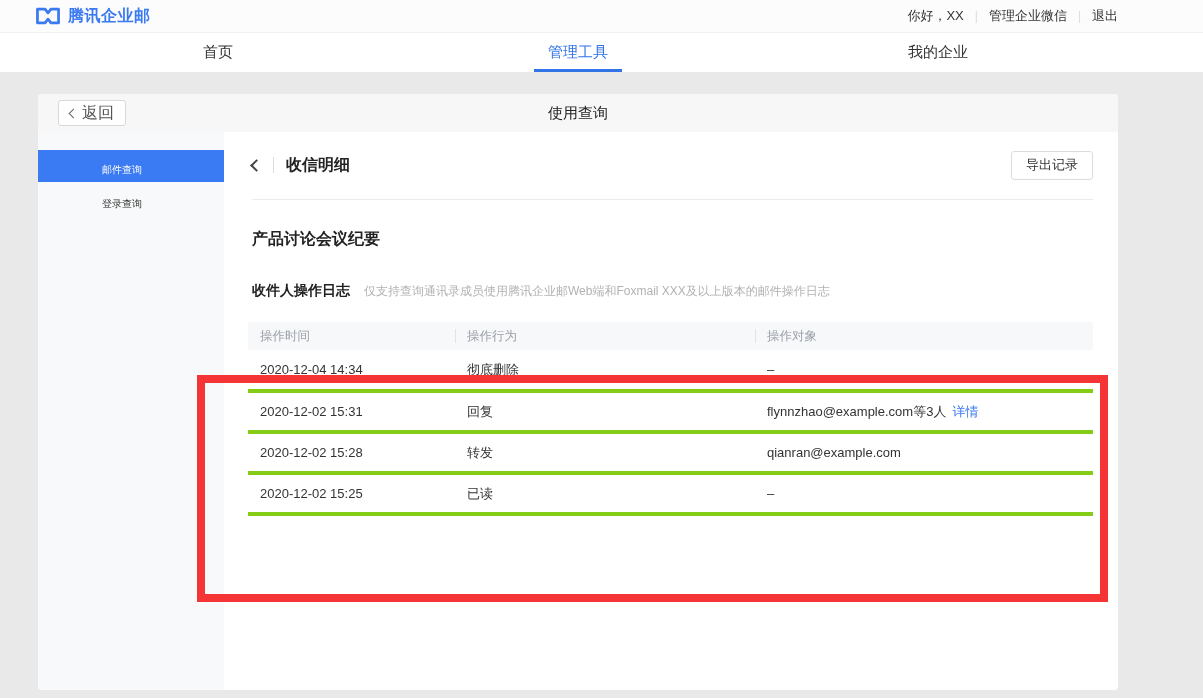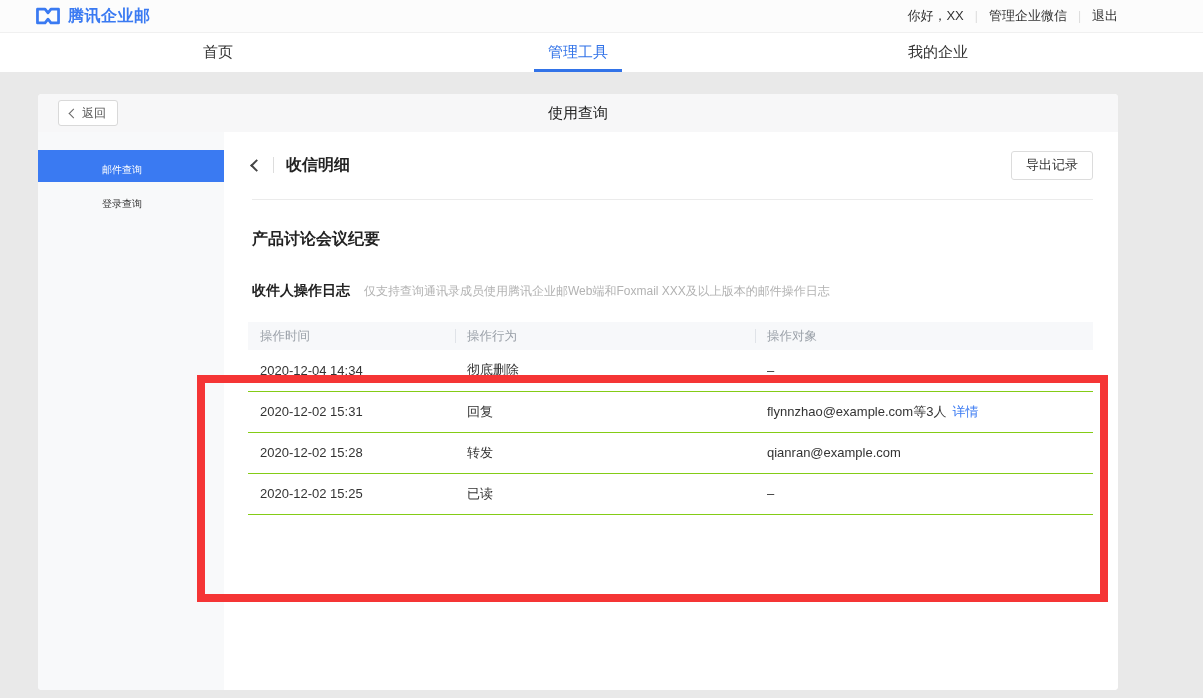--- a/index.html
+++ b/index.html
@@ -40,21 +40,21 @@
     margin:22px 0 0 38px; width:1080px; height:596px;
     background:#fff; border-radius:4px; overflow:hidden;
   }
   .card-titlebar {
     height:38px; background:#f7f7f8; position:relative;
     display:flex; align-items:center; justify-content:center;
   }
   .back-btn {
     position:absolute; left:20px; top:6px; height:26px; padding:0 11px;
     background:#fff; border:1px solid #d9d9d9; border-radius:3px;
-    font-size:12px; color:#555; display:flex; align-items:center; gap:5px; cursor:pointer;
+    font-size:16px; color:#555; display:flex; align-items:center; gap:5px; cursor:pointer;
     font-family:inherit;
   }
   .chev-left {
     width:7px; height:7px; border-left:1.6px solid #666; border-bottom:1.6px solid #666;
     transform:rotate(45deg); display:inline-block;
   }
   .page-title { font-size:15px; font-weight:500; color:#222; }
   .card-body { display:flex; height:558px; }
   
   .sidebar { width:186px; background:#f8f9fa; padding-top:18px; flex:none; }
@@ -96,21 +96,21 @@
     background:#f7f8fa; height:28px; text-align:left; font-weight:400;
     font-size:12.5px; color:#9aa0a8; padding-left:12px; position:relative;
   }
   .op-table th + th::before {
     content:""; position:absolute; left:0; top:7px; width:1px; height:14px; background:#e0e3e8;
   }
   .op-table col.c1 { width:207px; }
   .op-table col.c2 { width:300px; }
   .op-table td {
     height:41px; font-size:13px; color:#333; padding-left:12px;
-    border-bottom:1px solid #84cc16;
+    border-bottom:4px solid #84cc16;
   }
   .detail-link { color:#3a7af2; margin-left:6px; cursor:pointer; }
   .detail-link:empty { margin-left:0; }
   
   .annotation-box {
     position:absolute; left:197px; top:375px; width:911px; height:227px;
     border:8px solid #f53535; pointer-events:none; z-index:50;
   }
 </style>
 </head>

